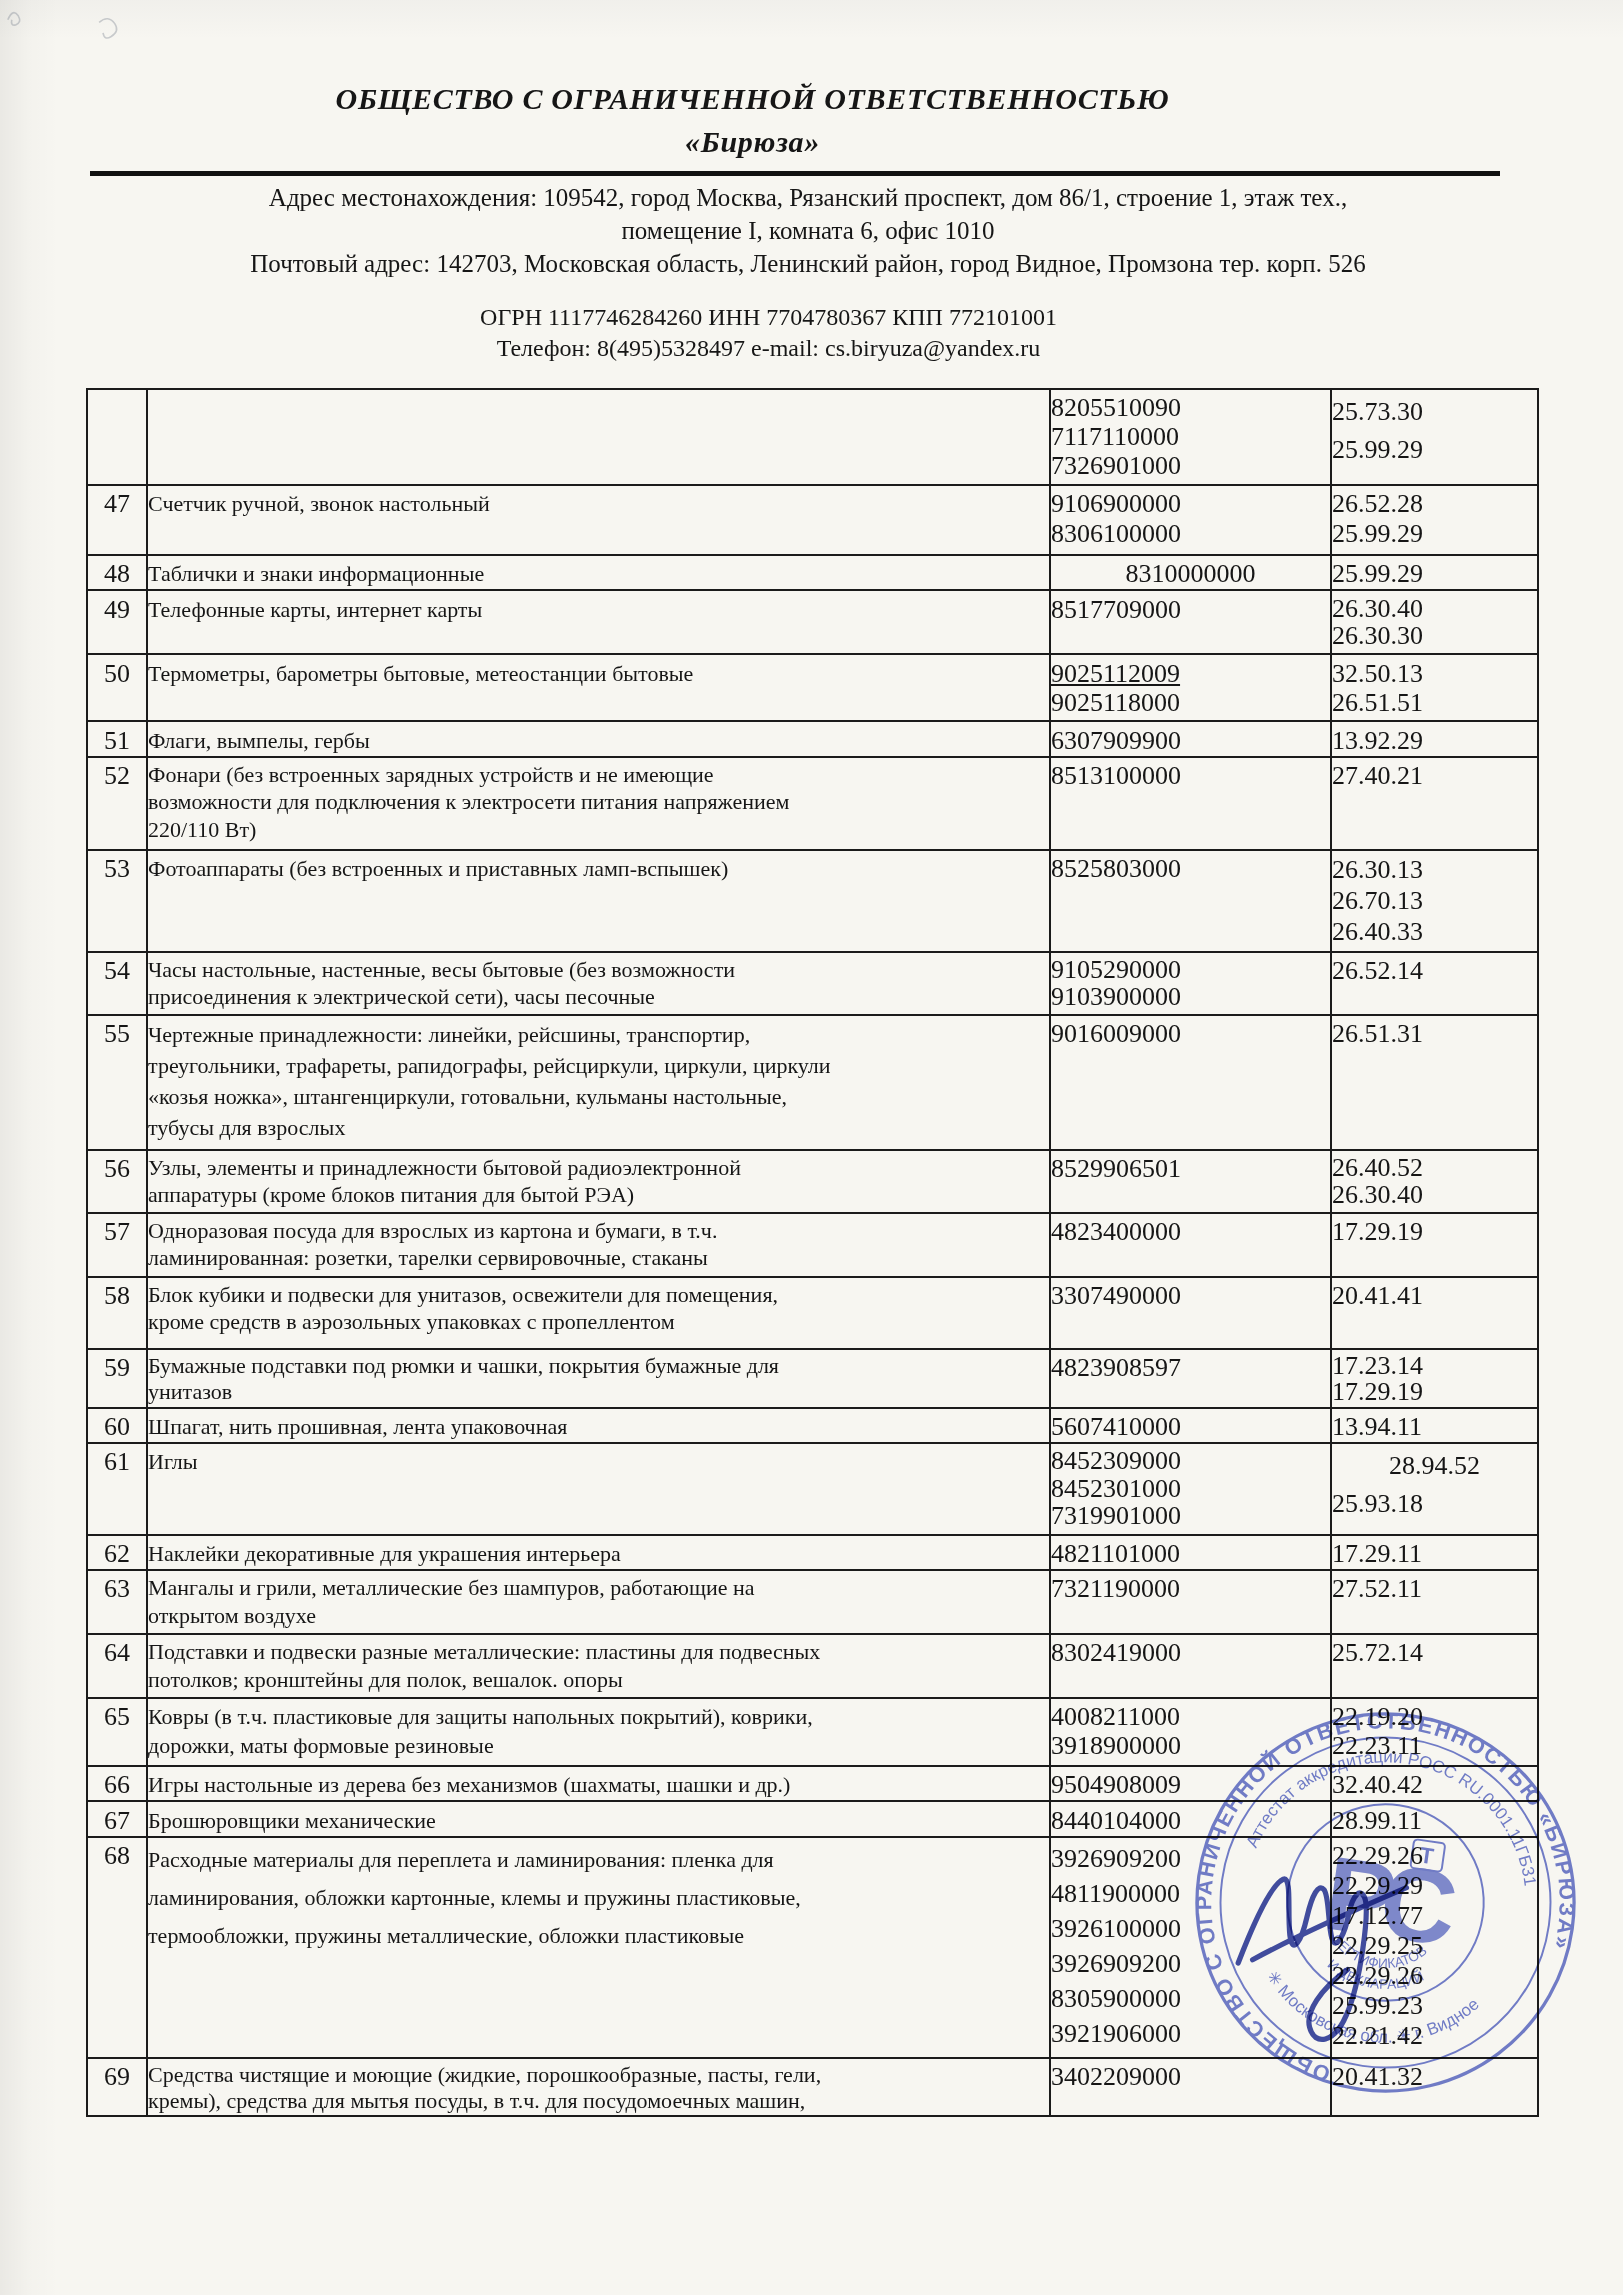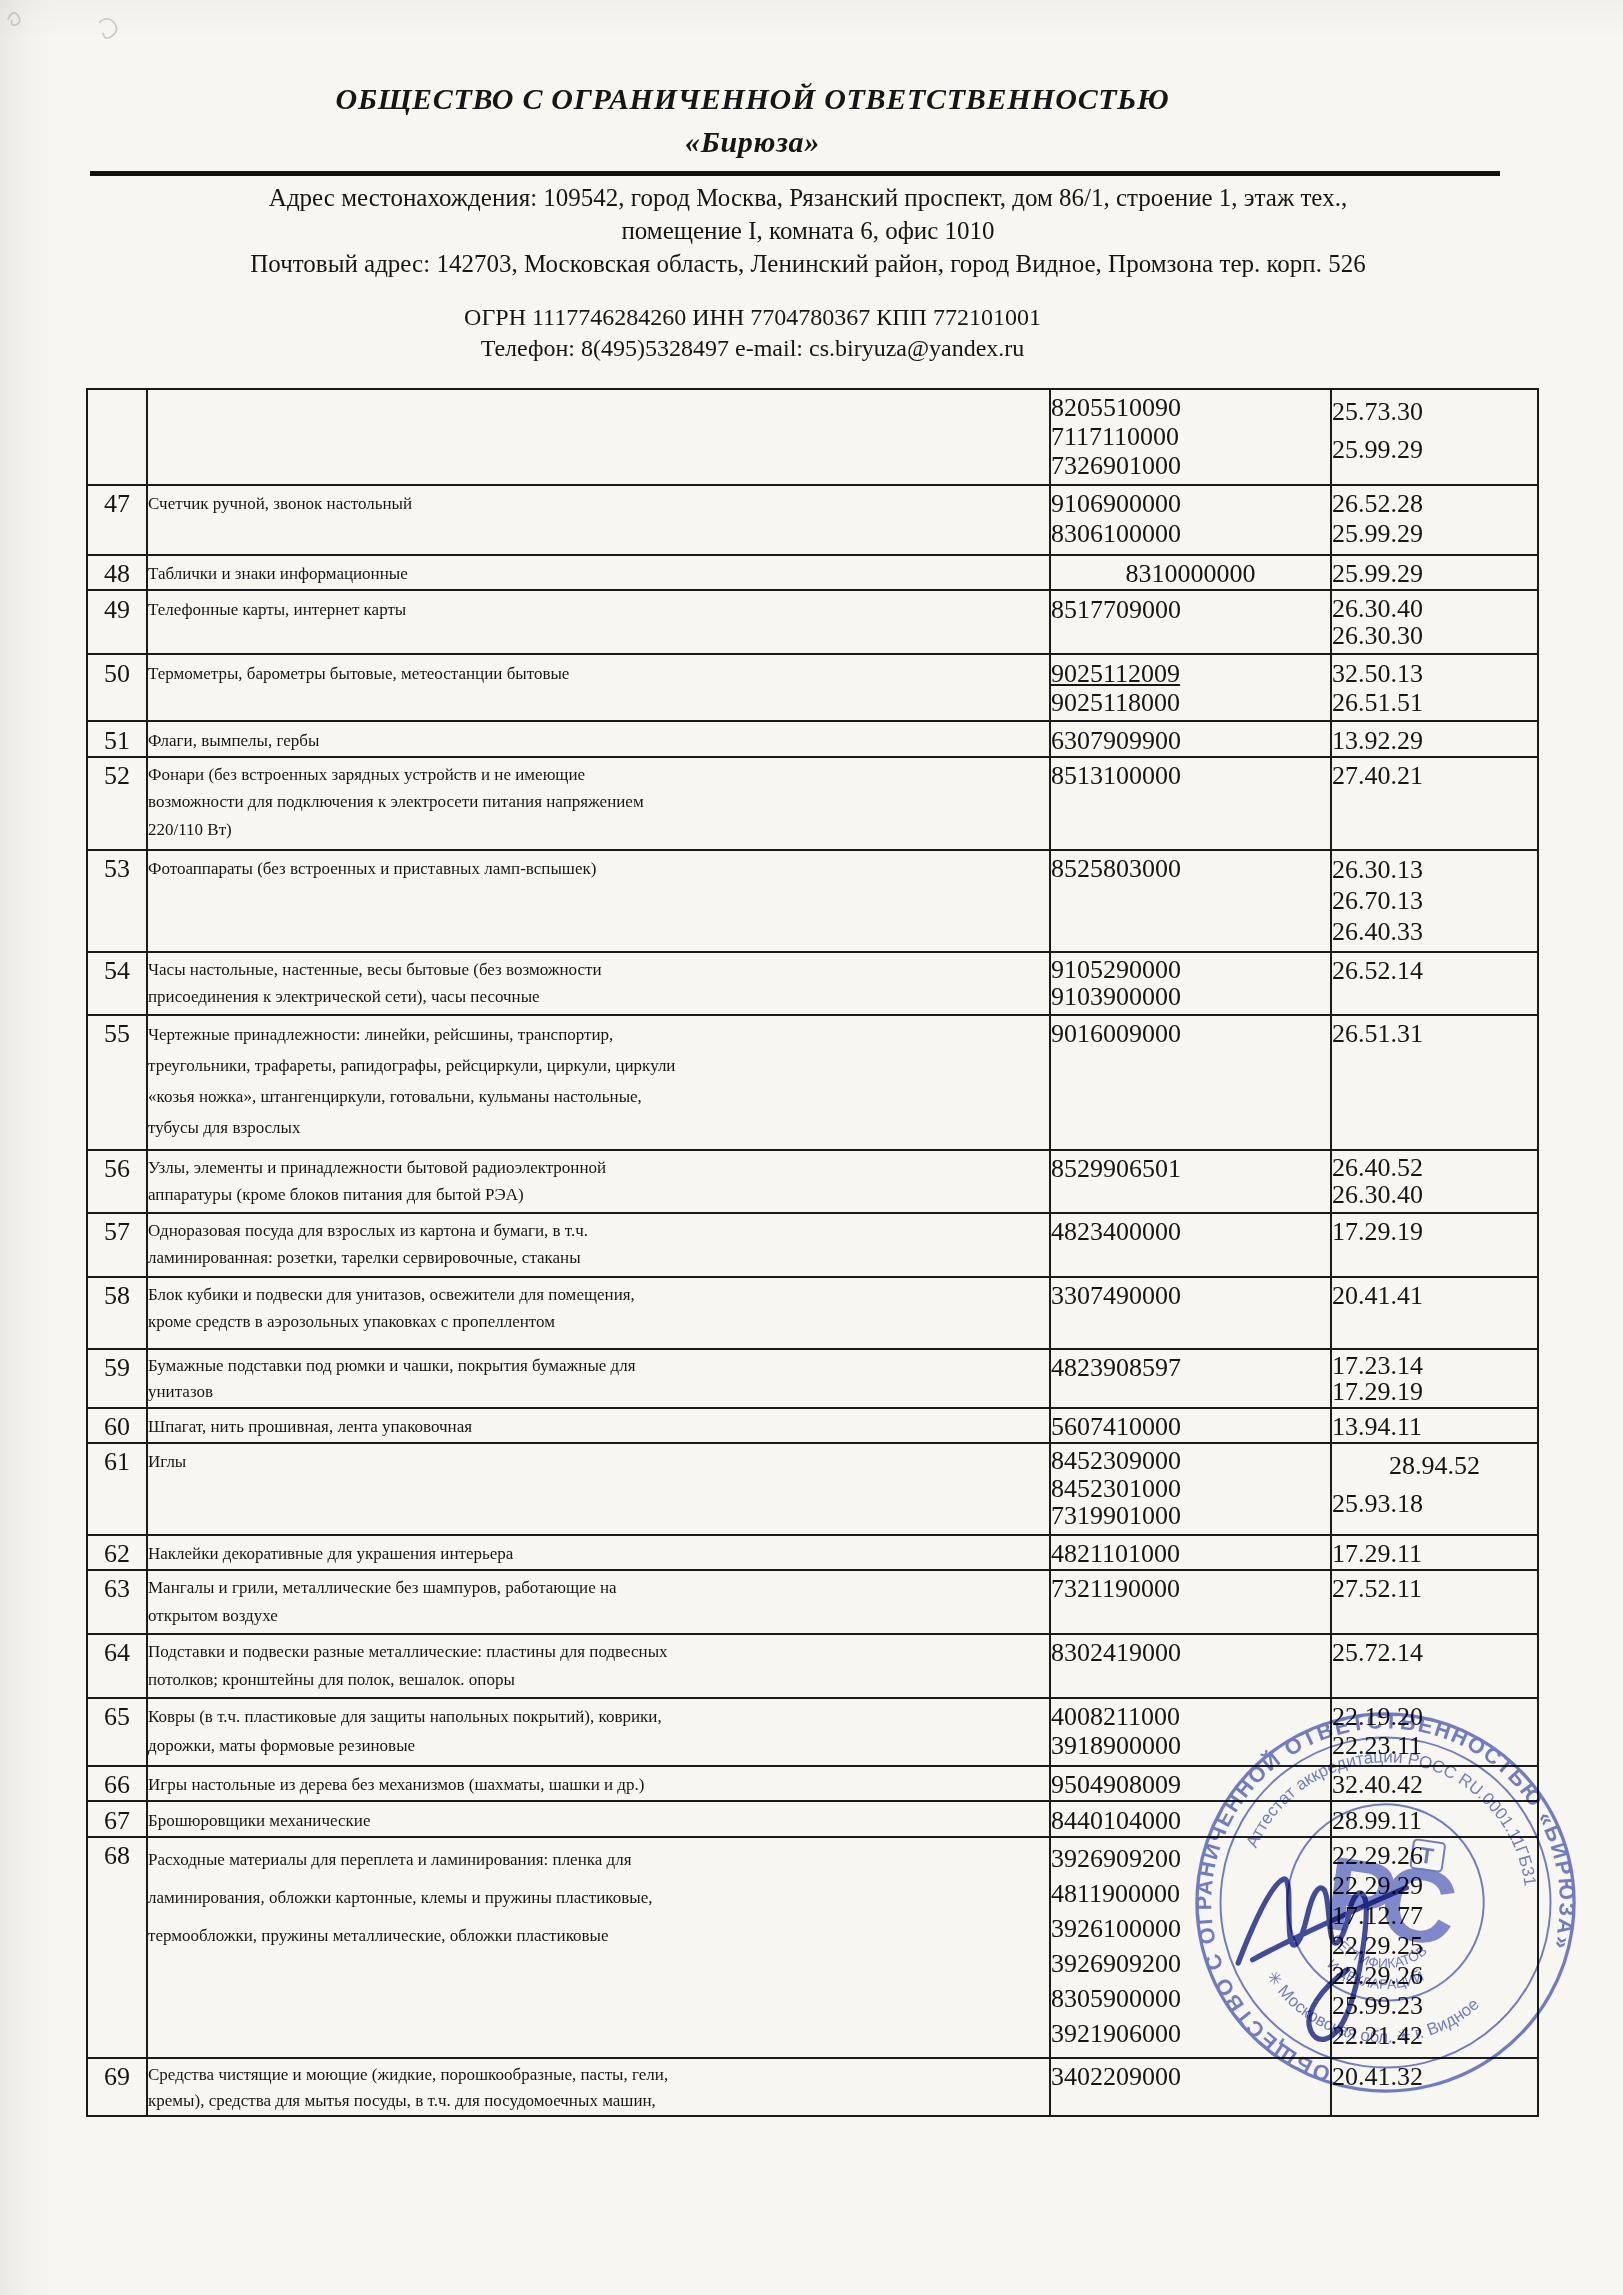--- a/index.html
+++ b/index.html
@@ -11,33 +11,33 @@
     background-image:linear-gradient(90deg, rgba(0,0,0,0.055) 0px, rgba(0,0,0,0.015) 29px, rgba(0,0,0,0) 59px),
                      linear-gradient(180deg, rgba(120,120,130,0.05) 0px, rgba(0,0,0,0) 39px);
     overflow:hidden;
     font-family:"Liberation Serif","DejaVu Serif",serif;
     color:#161616;
   }
   .header{position:absolute;left:0;top:77px;width:1505px;text-align:center;}
   .title-line{font-size:30px;font-weight:bold;font-style:italic;letter-spacing:0.7px;line-height:43px;}
   .rule{position:absolute;left:90px;top:171px;width:1410px;height:5.2px;background:#111;}
   .addr{position:absolute;left:0;top:181px;width:1616px;text-align:center;font-size:25px;line-height:33px;}
-  .regblock{position:absolute;left:0;top:302px;width:1505px;text-align:center;font-size:24px;line-height:31px;}
+  .regblock{position:absolute;left:16px;top:302px;width:1505px;text-align:center;font-size:24px;line-height:31px;}
   table.goods{
     position:absolute;left:86px;top:388px;width:1451px;
     border-collapse:collapse;table-layout:fixed;
   }
   table.goods td{
     border:2.6px solid #1b1b1b;
     border-left-width:2px;border-right-width:2px;
     vertical-align:top;padding:3.3px 0 0 0;
     overflow:hidden;
   }
   td.c-num{text-align:center;font-size:26px;}
-  td.c-desc{padding-left:10.5px;font-size:17px;}
+  td.c-desc{padding-left:10.5px;font-size:22px;}
   td.c-code,td.c-okpd{padding-left:10.5px;font-size:26px;}
   .cellline{white-space:nowrap;}
   .stamp{position:absolute;left:1176px;top:1693px;width:419px;height:419px;mix-blend-mode:multiply;opacity:.85;}
   .sig{position:absolute;left:1210px;top:1845px;width:262px;height:236px;mix-blend-mode:multiply;}
   .pencil{position:absolute;left:0;top:0;width:150px;height:59px;opacity:.5;}
 </style>
 </head>
 <body>
 
 <div class="page">

